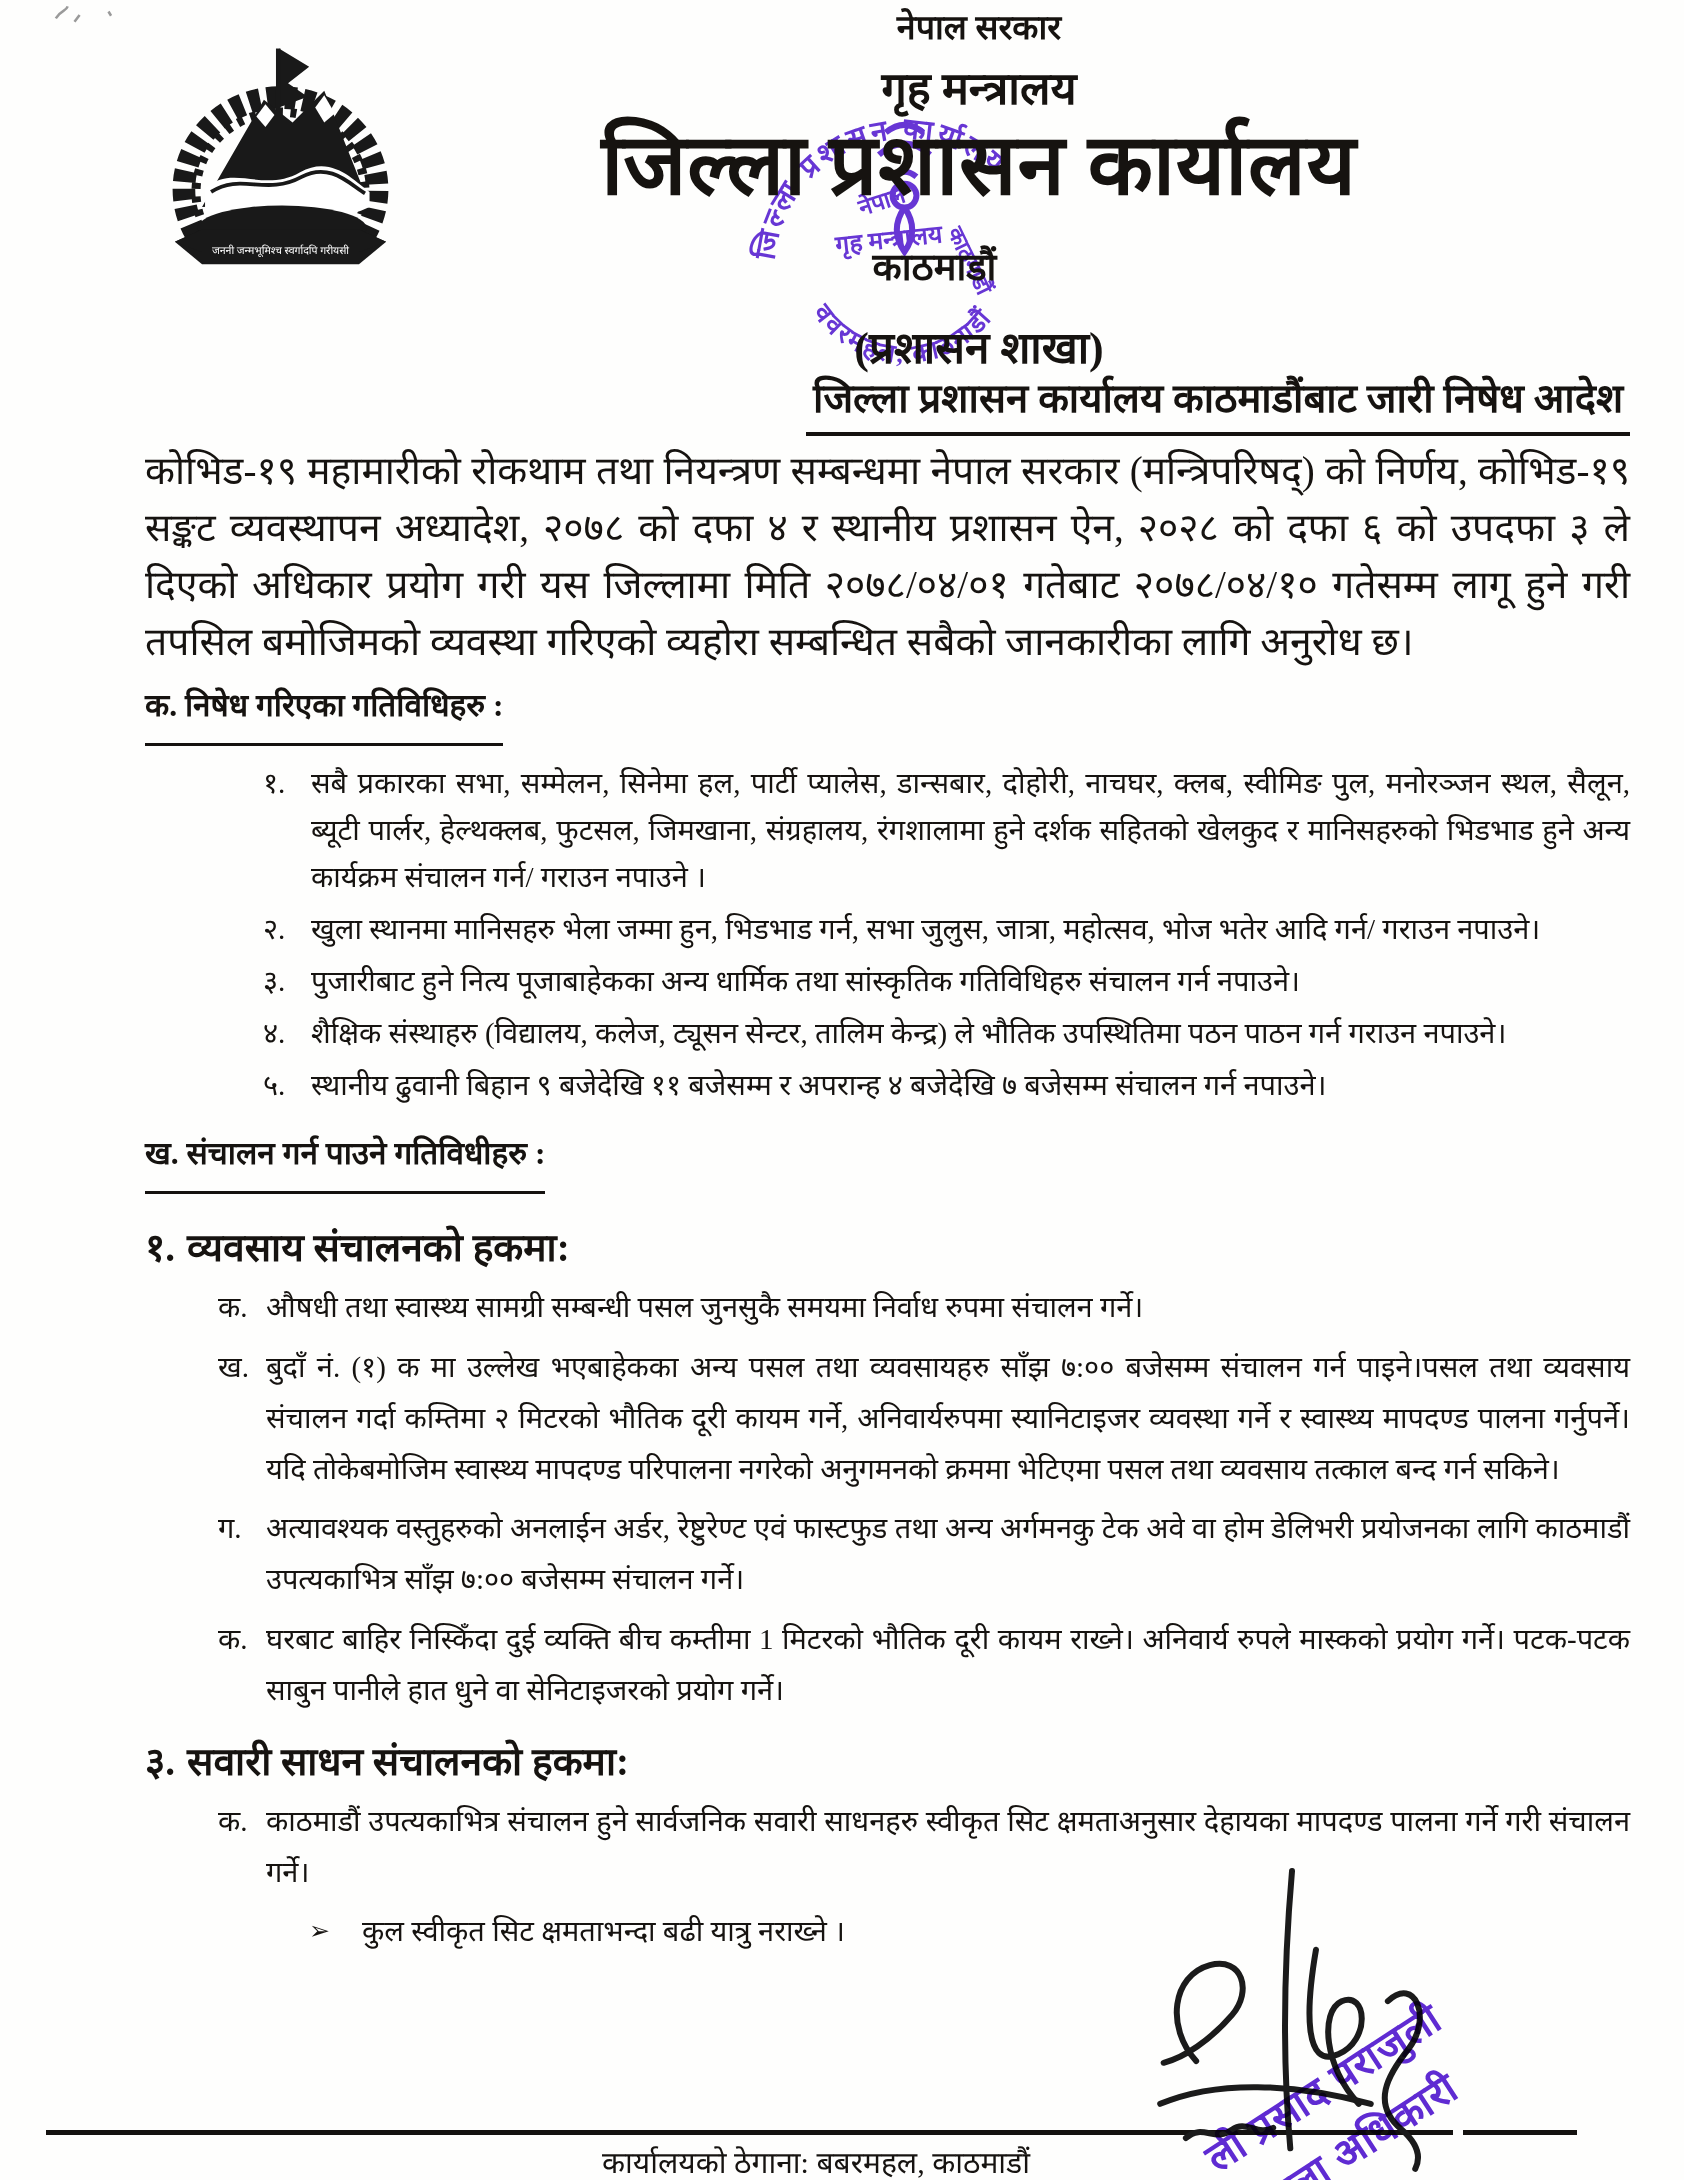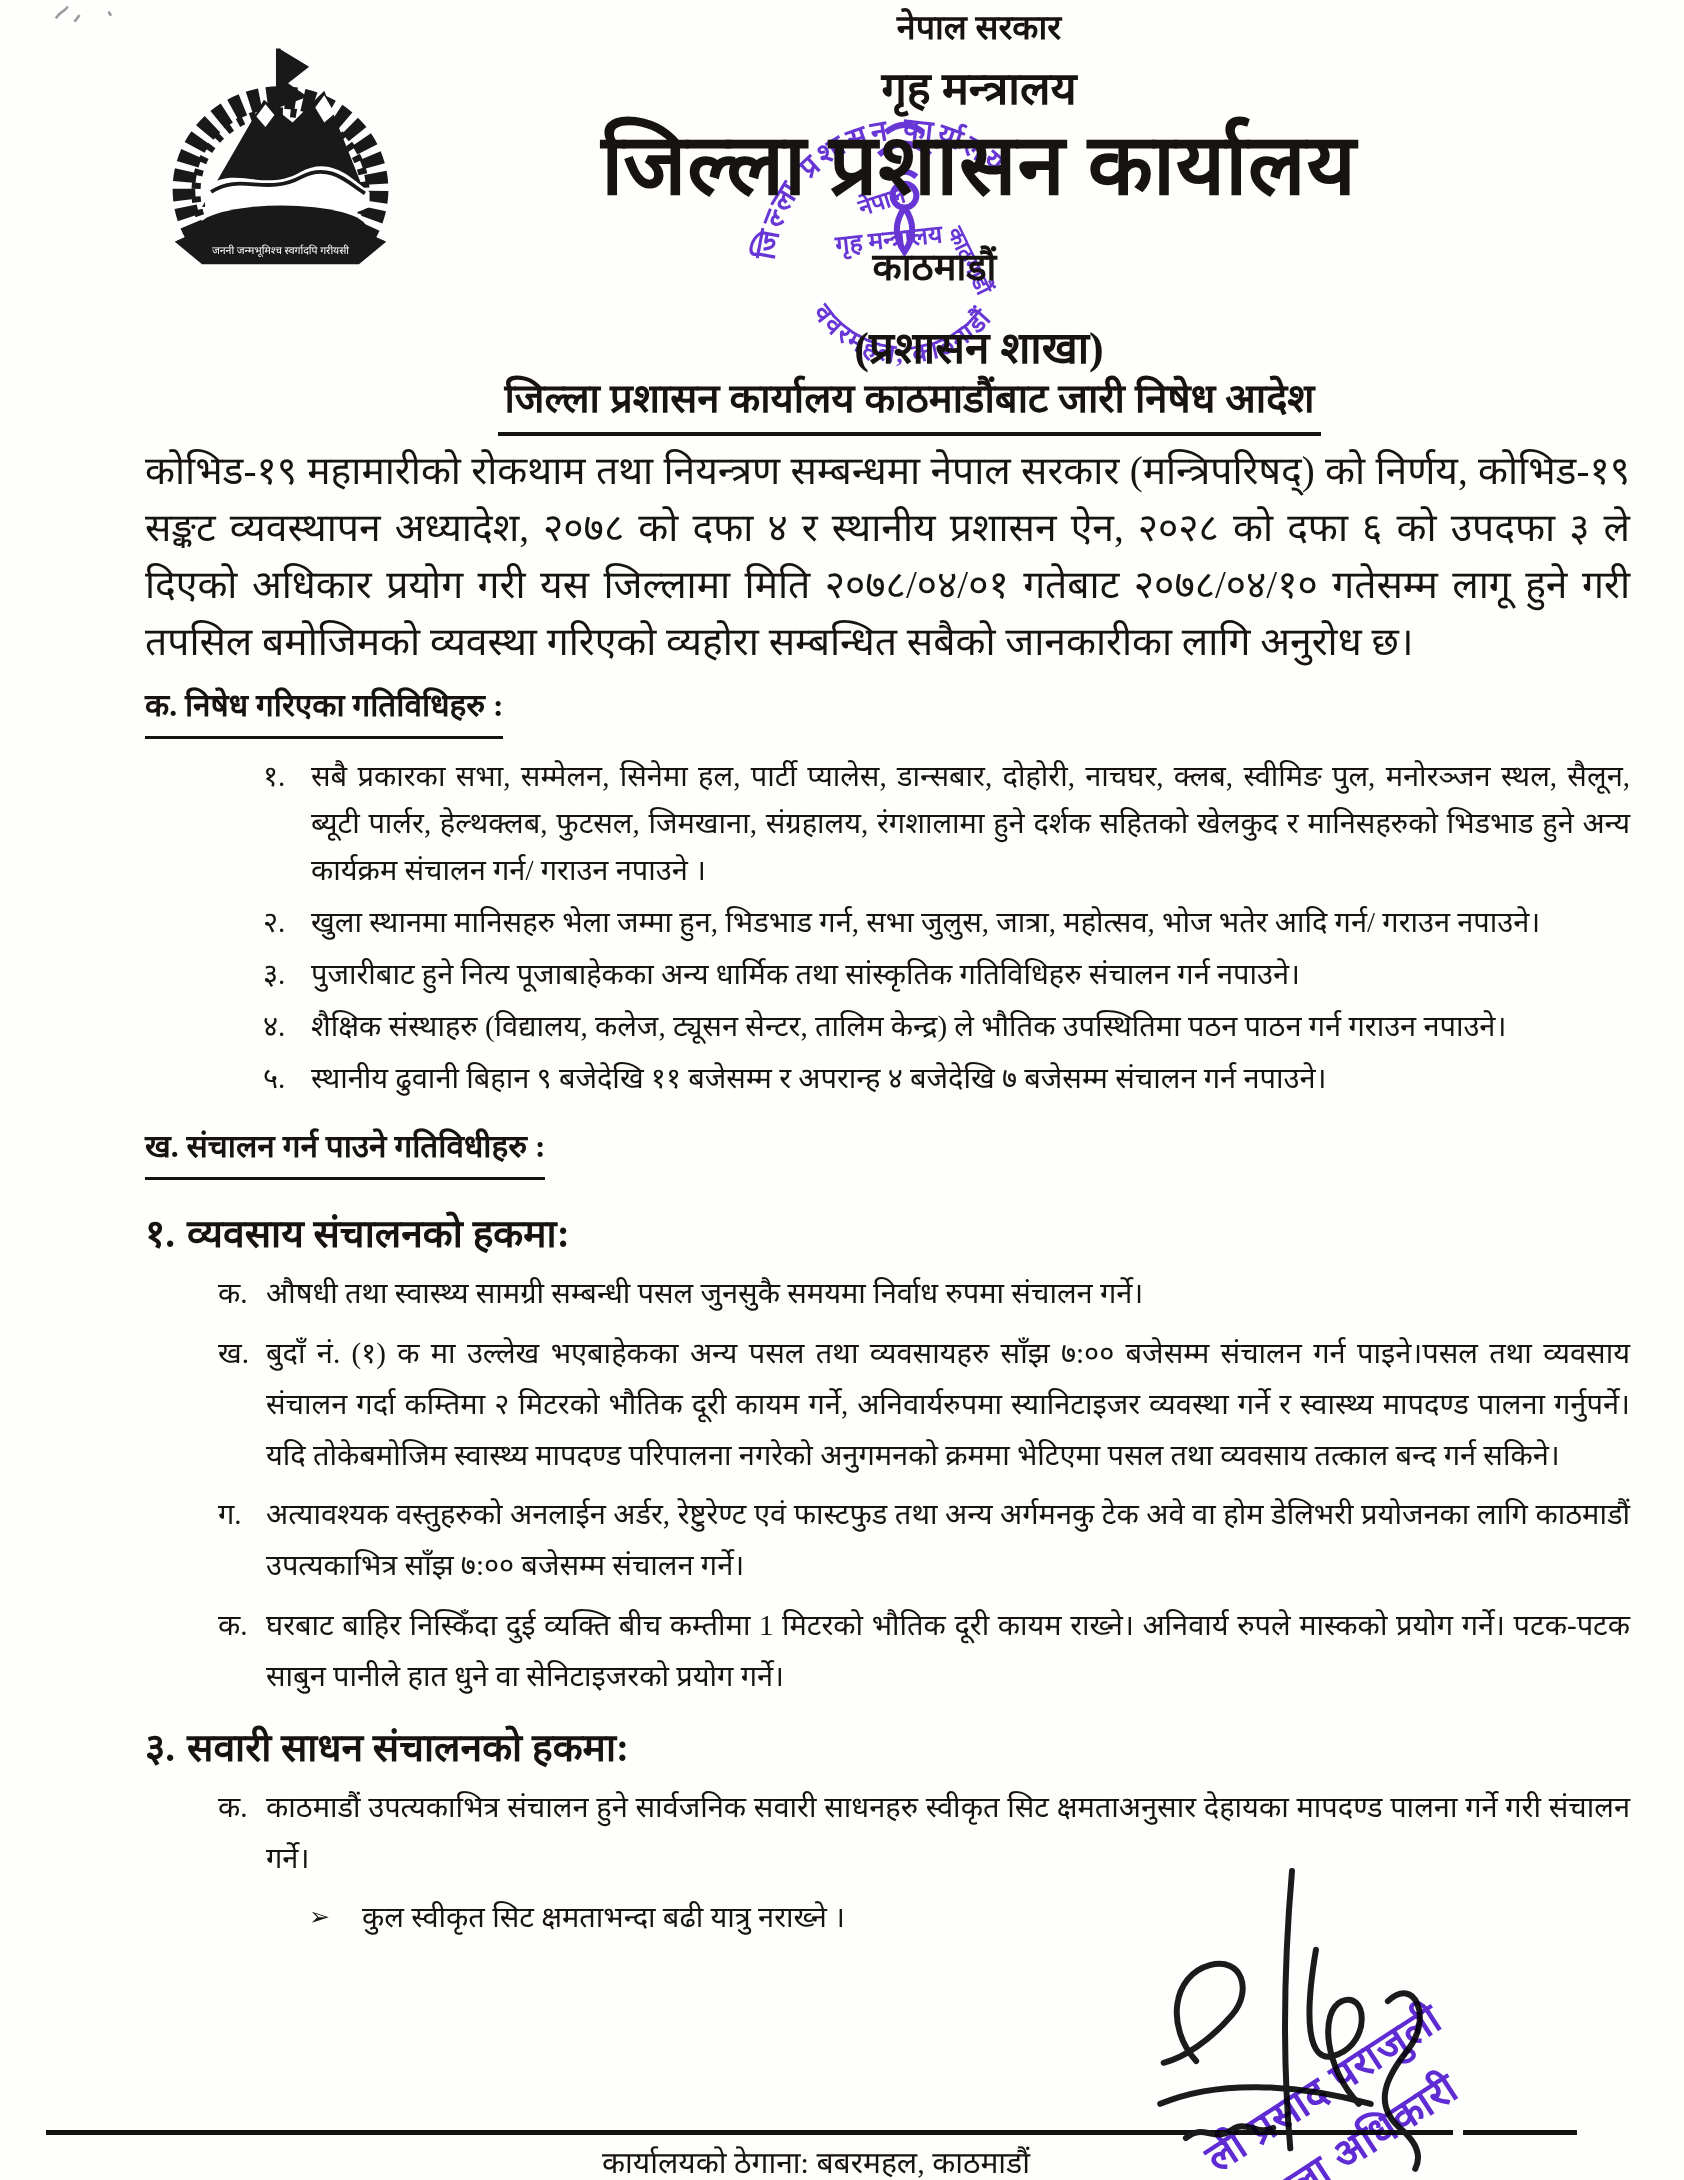--- a/index.html
+++ b/index.html
@@ -14,26 +14,26 @@
   .min{font-size:45px;font-weight:bold;margin-top:6.8px;}
   .office{font-size:85px;font-weight:bold;letter-spacing:0.9px;line-height:1.06;margin-top:3.4px;}
   .district{font-size:38px;font-weight:bold;margin-top:29px;margin-right:89px;}
   .branch{font-size:44px;font-weight:bold;margin-top:25px;}
   .emblem{position:absolute;left:152px;top:44px;width:257px;height:249px;z-index:2;}
   .stamp{position:absolute;left:734px;top:95px;width:341px;height:341px;z-index:3;opacity:.95;mix-blend-mode:multiply;}
   .stamp text{font-family:"Liberation Serif","DejaVu Sans",serif;font-weight:bold;}
   
   .content{position:absolute;left:0;top:375px;width:100%;box-sizing:border-box;
            padding:0 55px 0 145px;z-index:4;}
-  .title-row{text-align:center;padding-left:44px;}
+  .title-row{text-align:right;padding-left:44px;}
   .doc-title{display:inline-block;font-size:40px;font-weight:bold;
              border-bottom:4.3px solid #151210;padding:0 6.8px 8.5px;line-height:1.2;}
   .intro{font-size:39px;line-height:57px;text-align:justify;margin:6.8px 0 0;}
   .sec-head{display:inline-block;font-size:31.5px;font-weight:bold;
-            border-bottom:3.4px solid #151210;padding-bottom:11px;text-align:right;}
+            border-bottom:3.4px solid #151210;padding-bottom:18px;text-align:right;}
   .sec-head-a{margin:12px 0 13.6px;}
   .sec-head-b{margin:15.3px 0 8.5px;}
   .a-item{display:flex;margin:0 0 5.1px 118px;font-size:29px;line-height:47px;}
   .a-num{width:48px;flex:none;}
   .a-text{flex:1;text-align:justify;}
   .b-group-head{font-size:39px;font-weight:bold;margin:17px 0 10.2px;}
   .b-group-head .g-num{margin-right:12px;}
   .b-item{display:flex;margin:0 0 8.5px 73px;font-size:29px;line-height:51px;}
   .b-num{width:48px;flex:none;}
   .b-text{flex:1;text-align:justify;}

